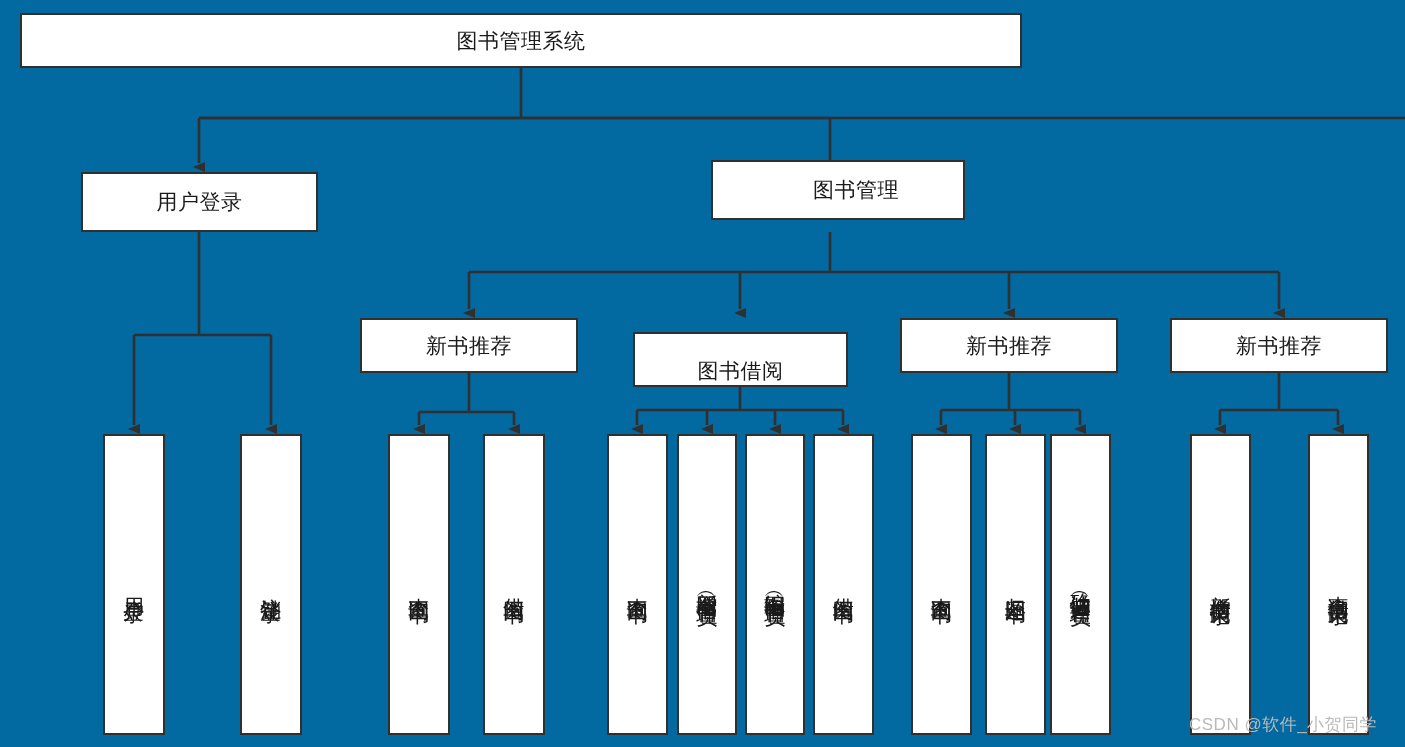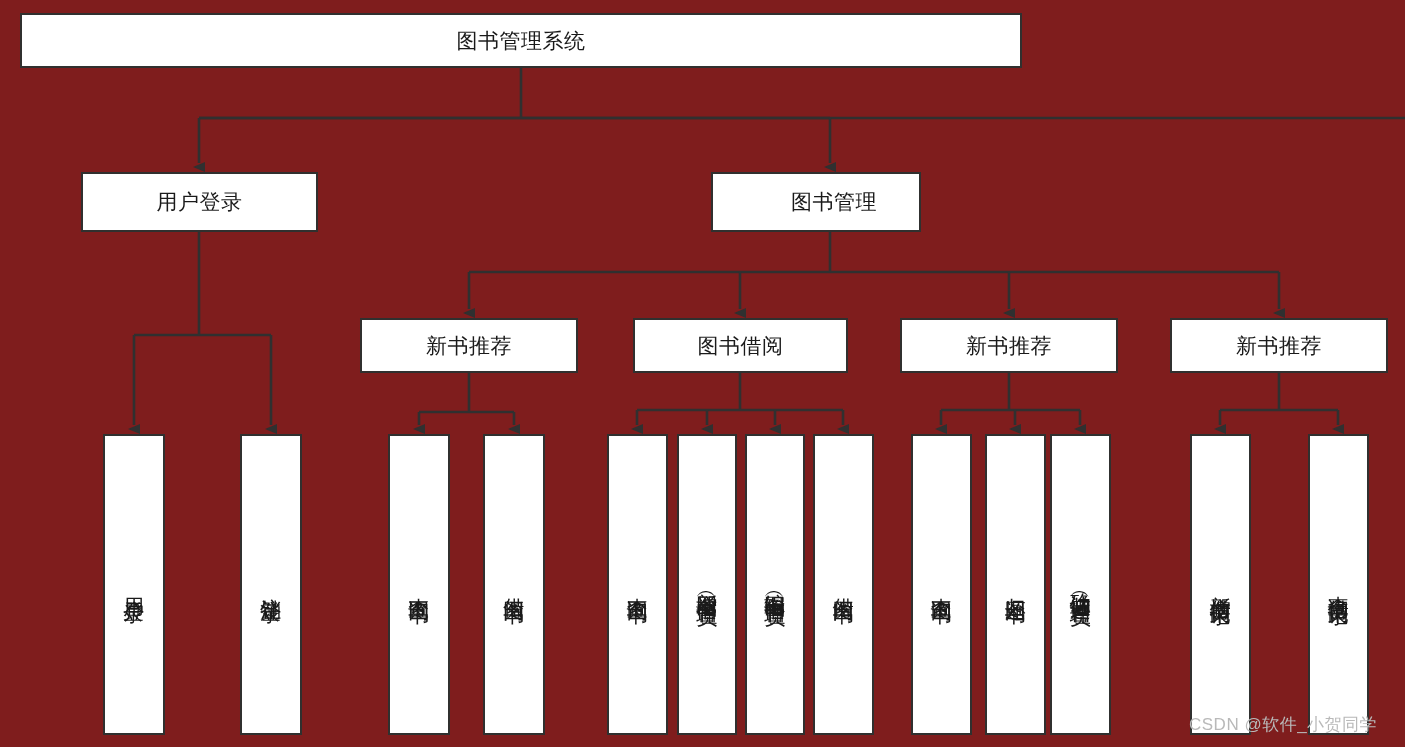--- a/index.html
+++ b/index.html
@@ -7,21 +7,21 @@
     padding: 0;
     background: #ffffff;
   }
   body {
     font-family: "Liberation Sans", "DejaVu Sans", sans-serif;
   }
   #canvas {
     position: relative;
     width: 1405px;
     height: 747px;
-    background: #7f1d1d;
+    background: #0369a1;
     overflow: hidden;
   }
   svg.connectors {
     position: absolute;
     left: 0;
     top: 0;
     width: 1405px;
     height: 747px;
     pointer-events: none;
   }
@@ -120,28 +120,28 @@
     </g>
   </svg>
 
   <div class="node horiz" style="left:20px; top:13px; width:1002px; height:55px;">
     <span>图书管理系统</span>
   </div>
 
   <div class="node horiz" style="left:81px; top:172px; width:237px; height:60px;">
     <span>用户登录</span>
   </div>
-  <div class="node horiz" style="left:711px; top:172px; width:210px; height:60px;padding-left:36px;">
+  <div class="node horiz" style="left:711px; top:160px; width:254px; height:60px;padding-left:36px;">
     <span>图书管理</span>
   </div>
 
   <div class="node horiz" style="left:360px; top:318px; width:218px; height:55px;text-align:right;">
     <span>新书推荐</span>
   </div>
-  <div class="node horiz" style="left:633px; top:318px; width:215px; height:55px;">
+  <div class="node horiz" style="left:633px; top:332px; width:215px; height:55px;align-items:flex-end;">
     <span>图书借阅</span>
   </div>
   <div class="node horiz" style="left:900px; top:318px; width:218px; height:55px;">
     <span>新书推荐</span>
   </div>
   <div class="node horiz" style="left:1170px; top:318px; width:218px; height:55px;">
     <span>新书推荐</span>
   </div>
 
   <div class="node vert" style="left:103px; top:434px; width:62px; height:301px;">

